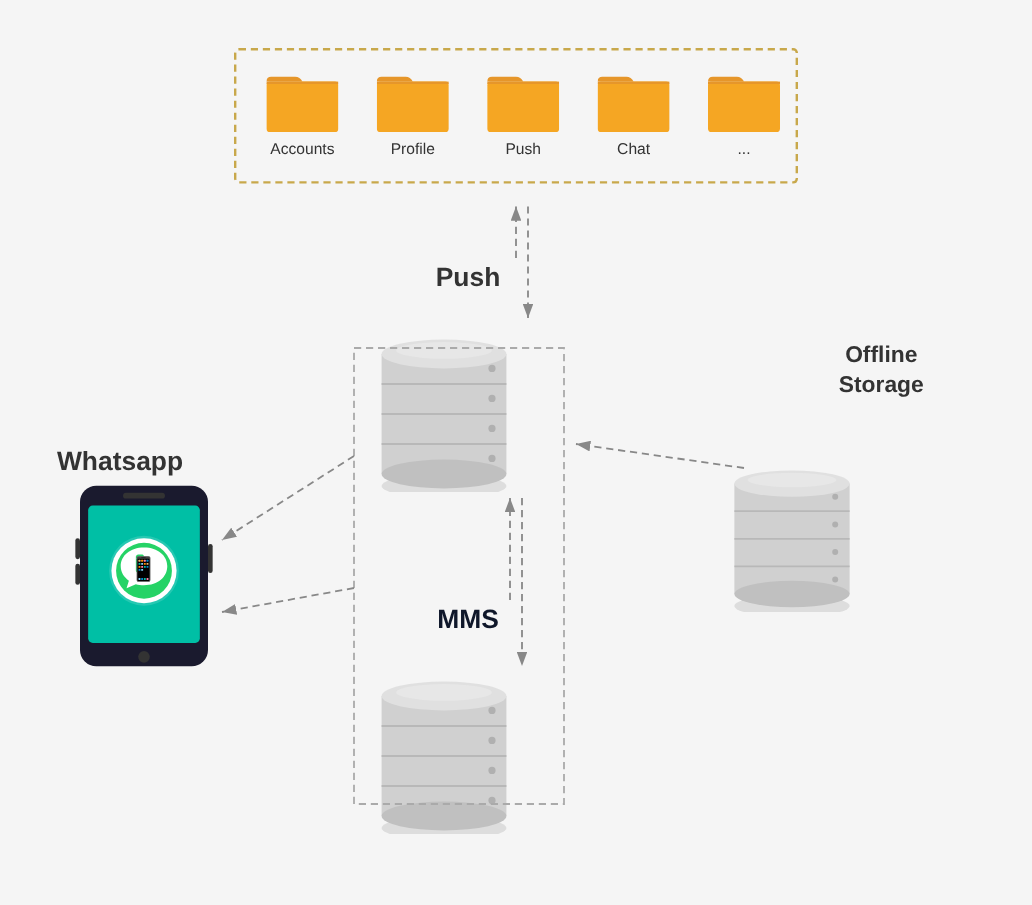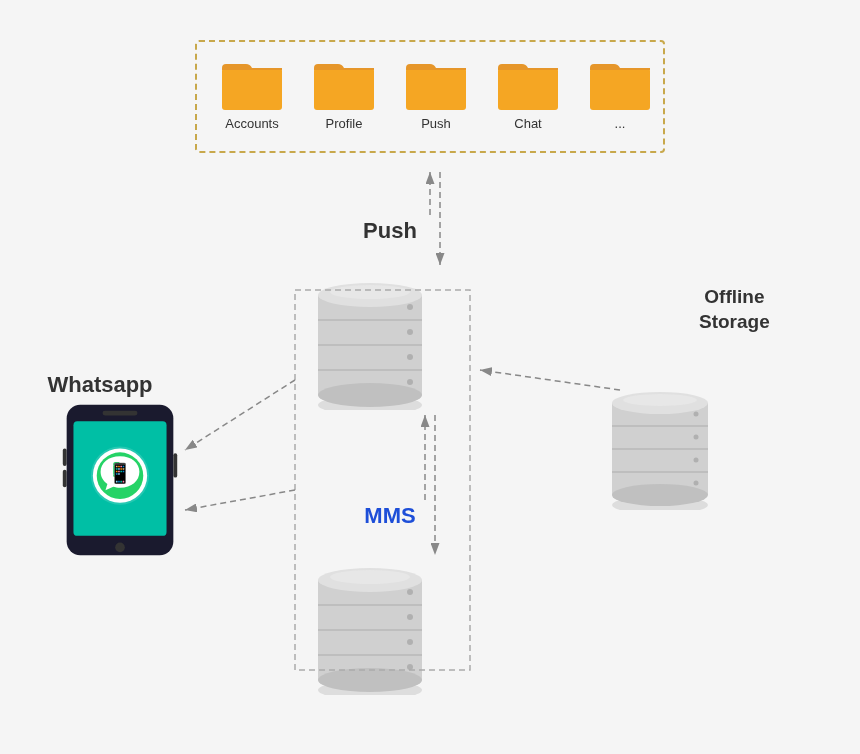--- a/index.html
+++ b/index.html
@@ -76,21 +76,21 @@
       transform: translateX(-50%);
     }
 
     
     .mms-label {
       position: absolute;
       top: 503px;
       left: 390px;
       font-size: 22px;
       font-weight: bold;
-      color: #1d4ed8;
+      color: #0f172a;
       transform: translateX(-50%);
     }
 
     
     .mms-db {
       position: absolute;
       top: 555px;
       left: 370px;
       transform: translateX(-50%);
     }

